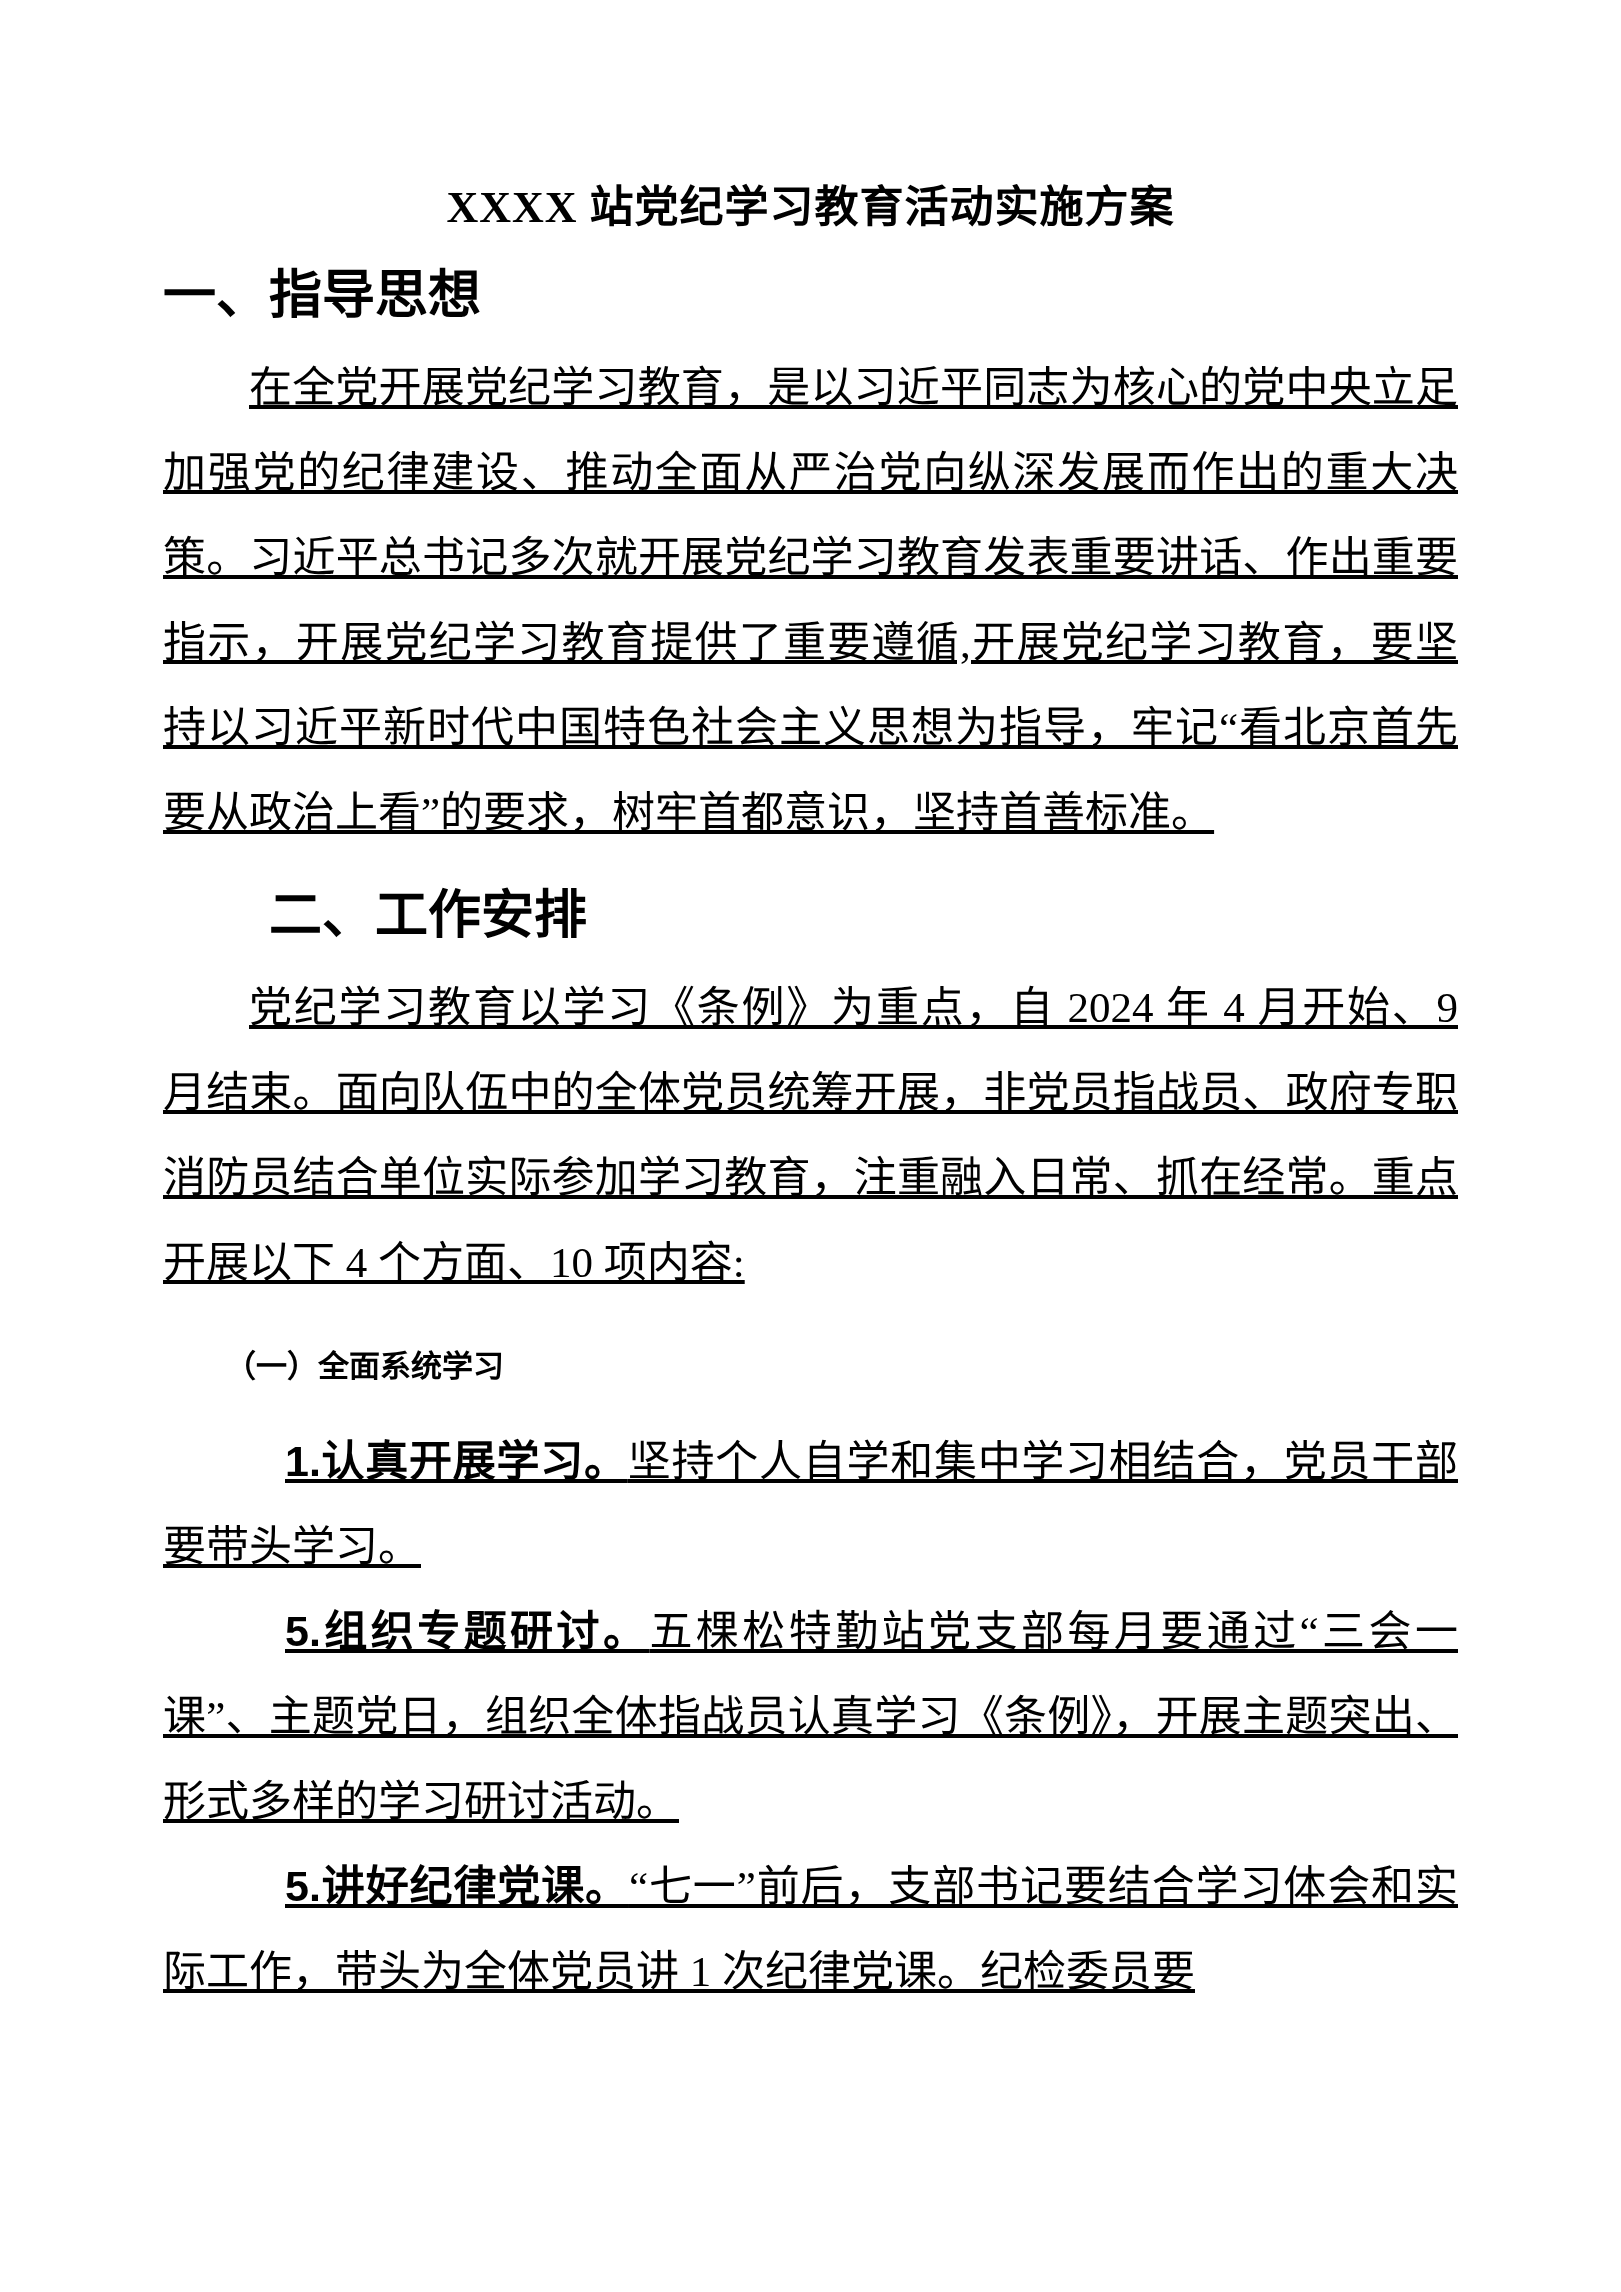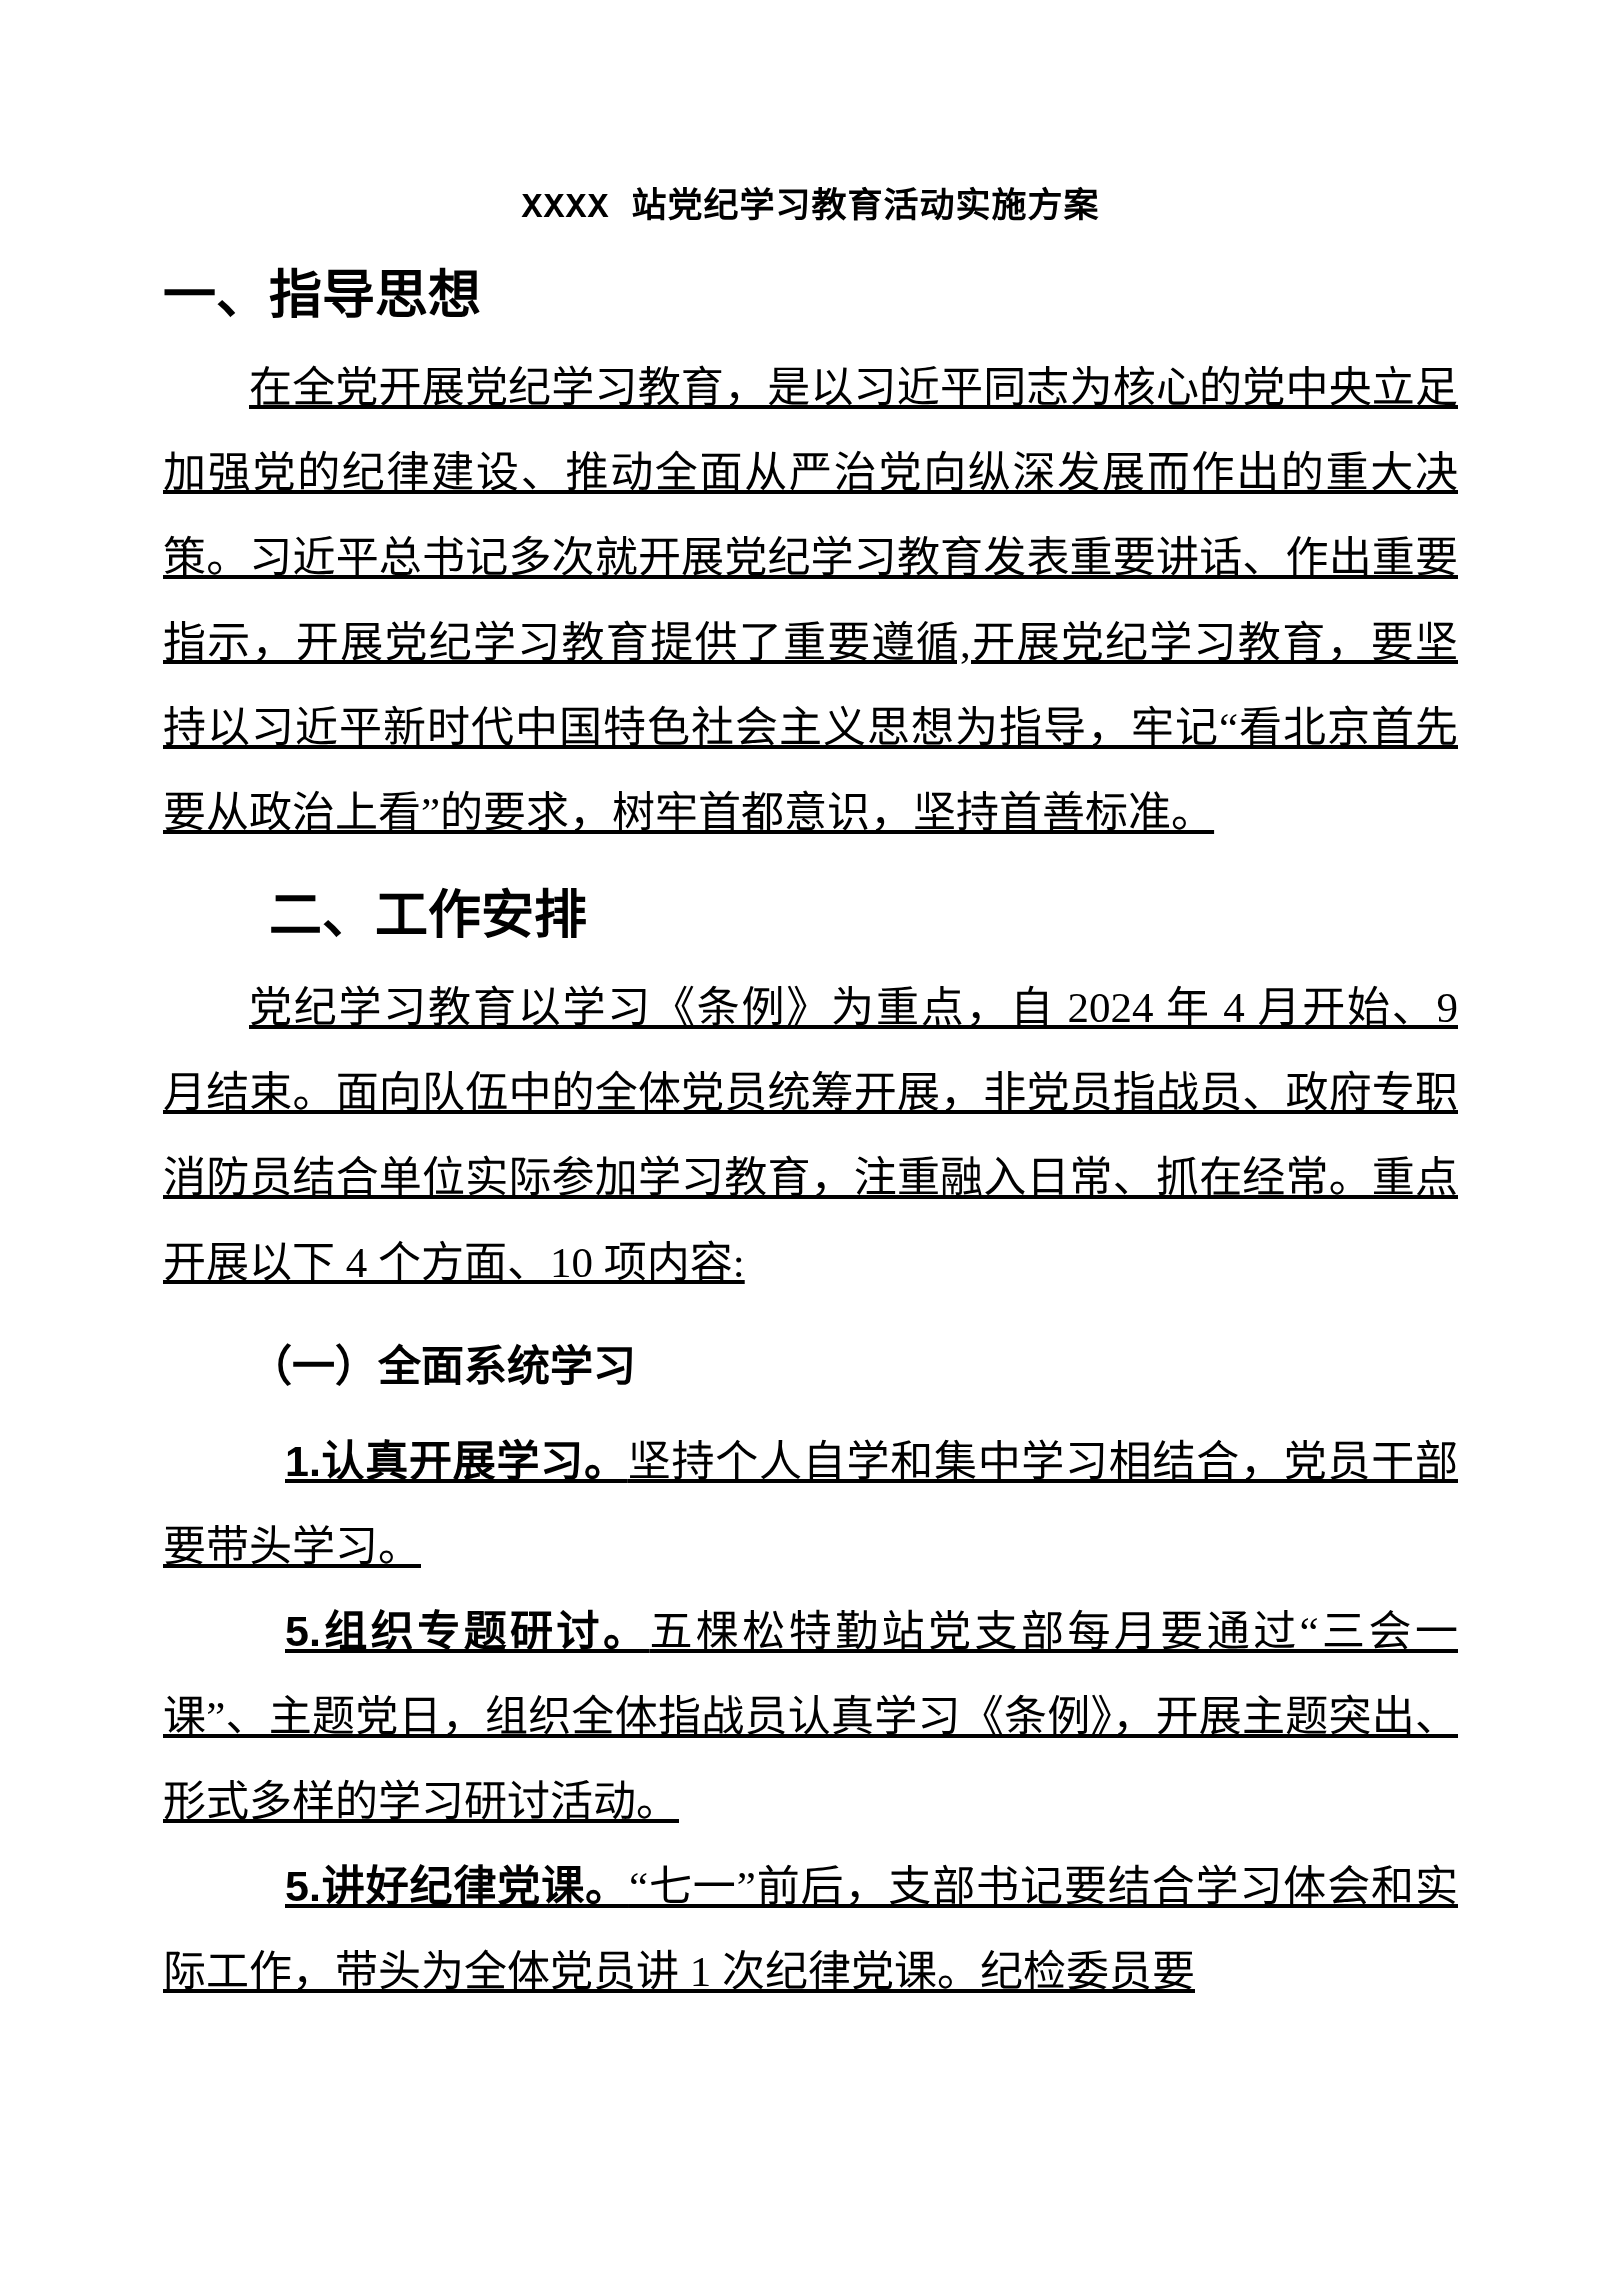--- a/index.html
+++ b/index.html
@@ -28,23 +28,23 @@
   }
   p.body {
     margin: 0;
   }
   .indent {
     text-indent: 2em;
     text-decoration: underline;
   }
   
   h1.doc-title {
-    font-family: Liberation Mono, monospace;
+    font-family: Liberation Serif, serif;
     font-weight: bold;
-    font-size: 35px;
+    font-size: 44px;
     line-height: 78px;
     text-align: center;
     margin: 0 0 13.7px 0;
     letter-spacing: 1px;
     color: #000000;
   }
   
   h2.h-level1 {
     font-family: "Liberation Sans", "DejaVu Sans", sans-serif;
     font-weight: bold;
@@ -54,21 +54,21 @@
     color: #000000;
   }
   h2.h-indented {
     text-indent: 2em;
     margin-top: 25.5px;
   }
   
   h3.h-level2 {
     font-family: "Liberation Sans", "DejaVu Sans", sans-serif;
     font-weight: bold;
-    font-size: 43px;
+    font-size: 31px;
     line-height: 67px;
     text-indent: 2em;
     margin: 27.4px 0 19.6px 0;
     color: #000000;
   }
   
   .lead {
     font-family: "Liberation Sans", "DejaVu Sans", sans-serif;
     font-weight: bold;
     margin-left: 36px;

